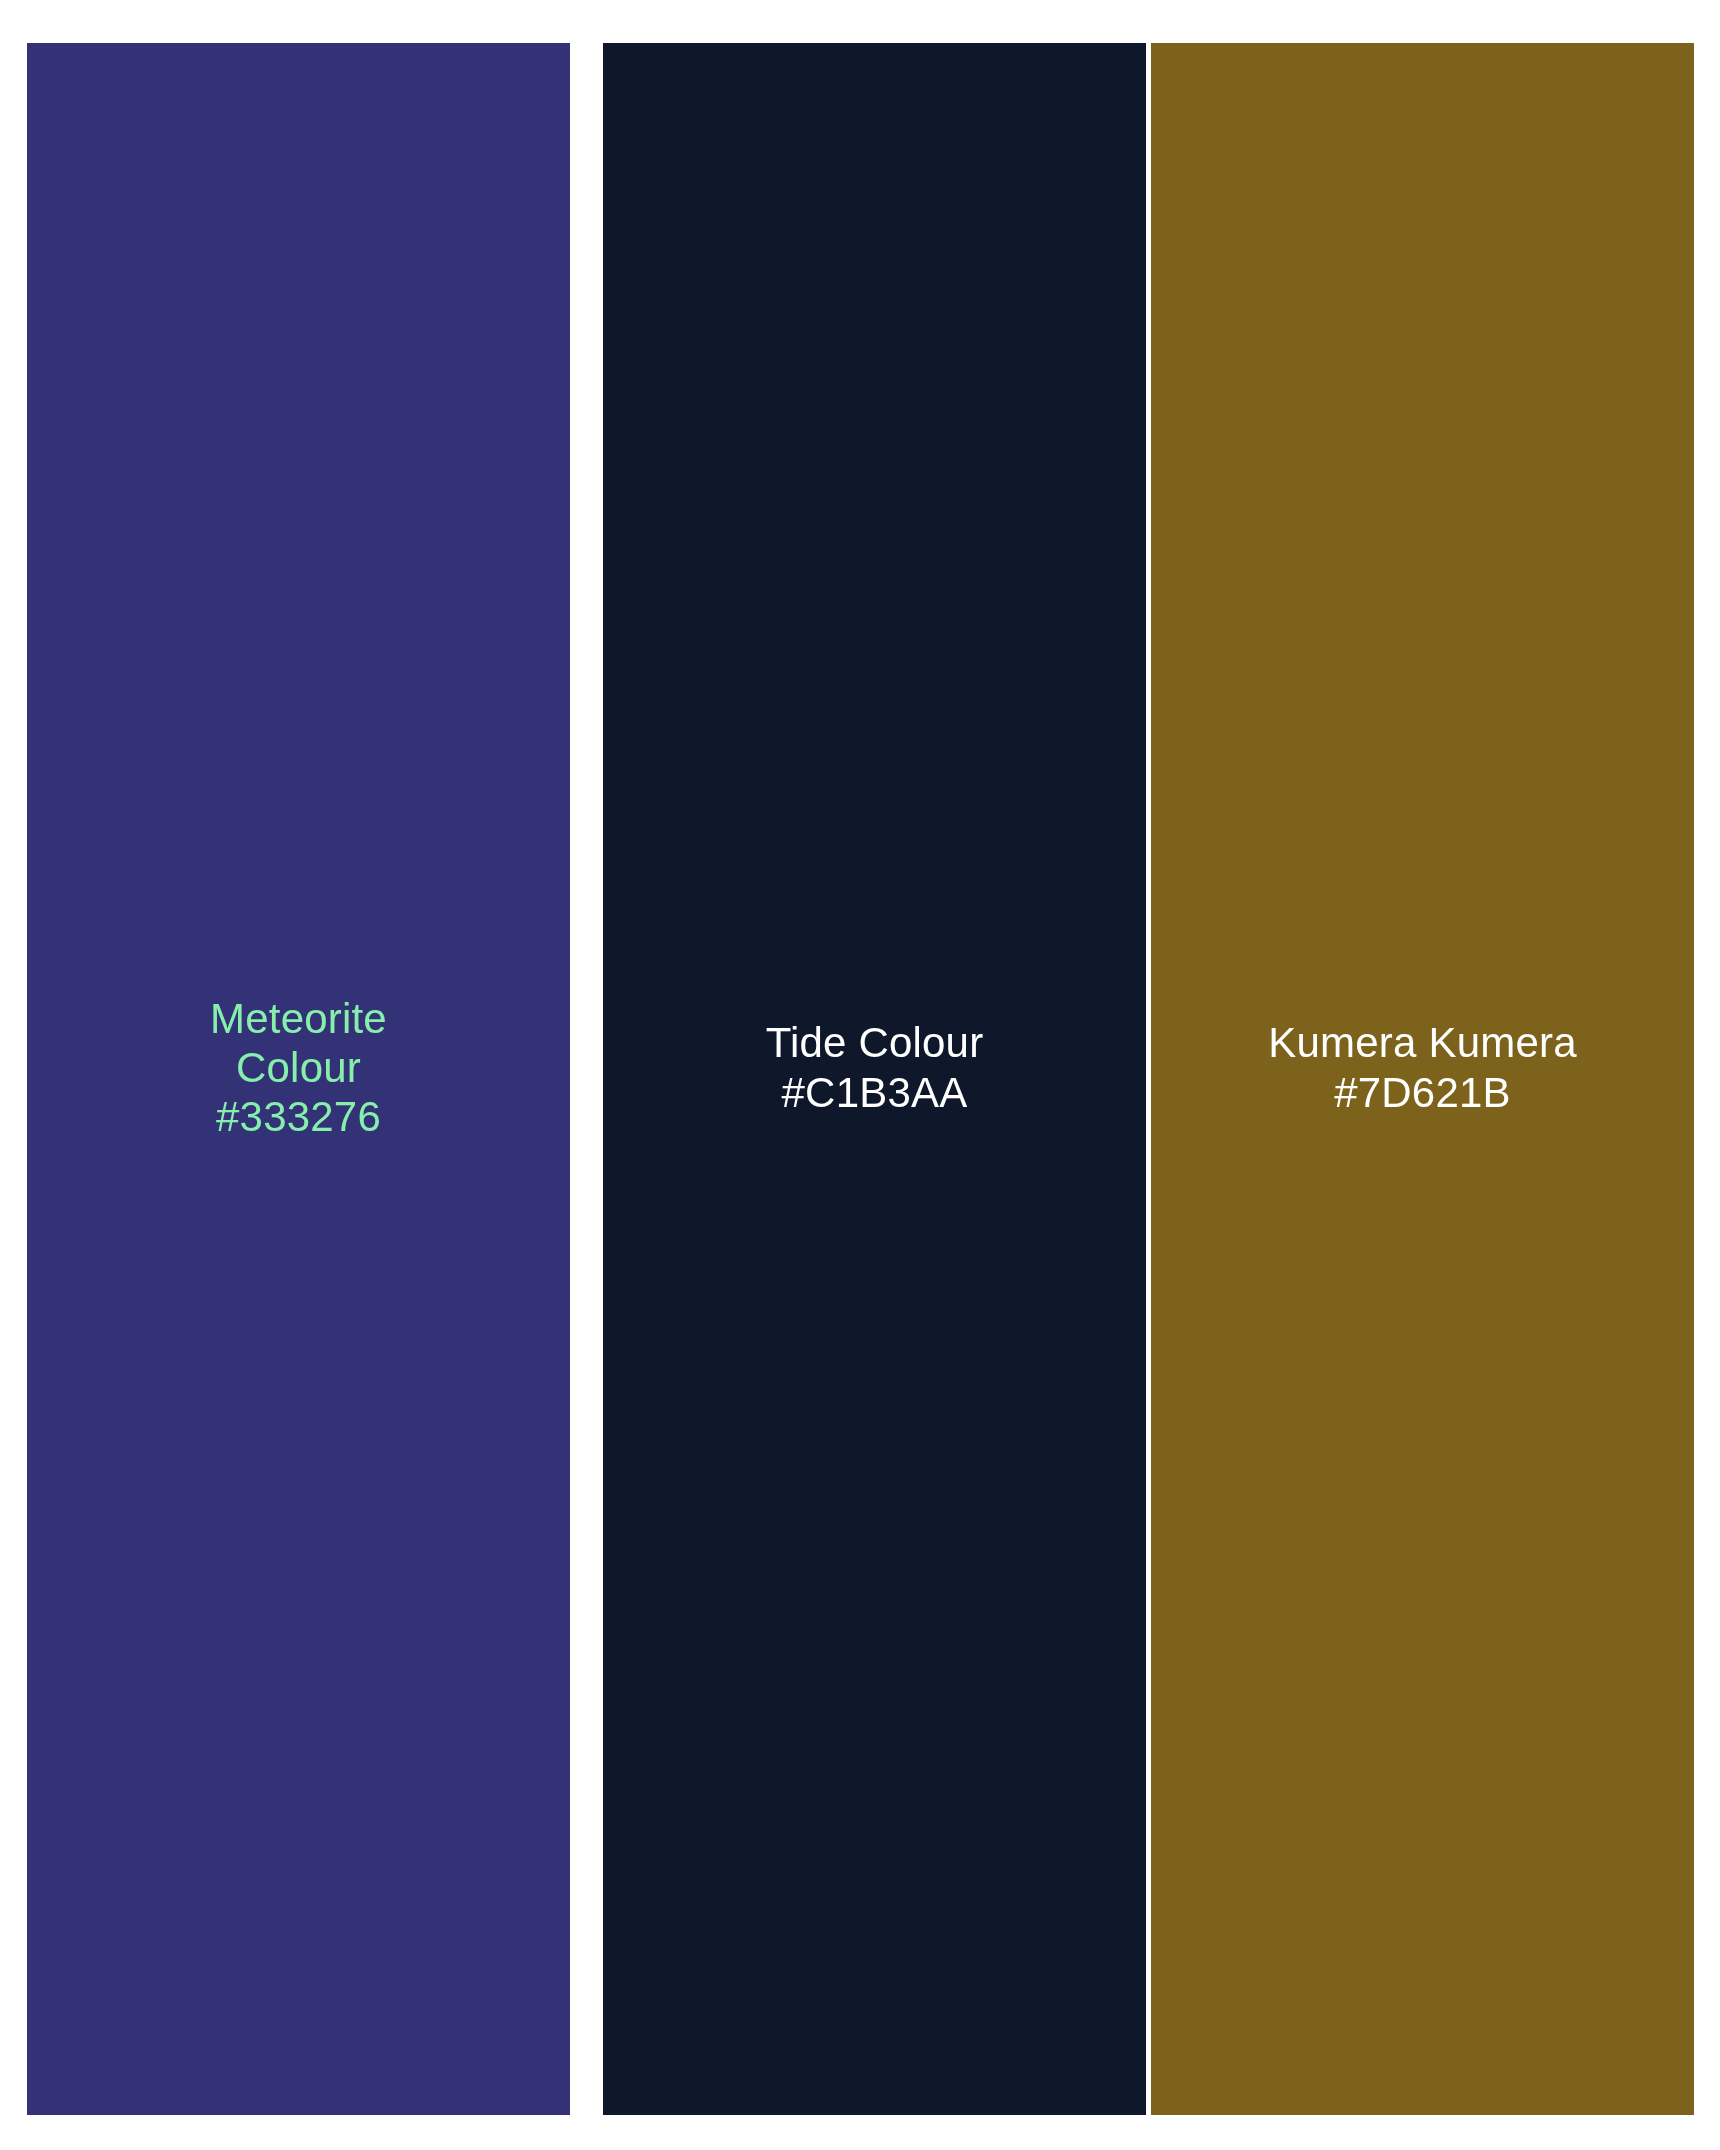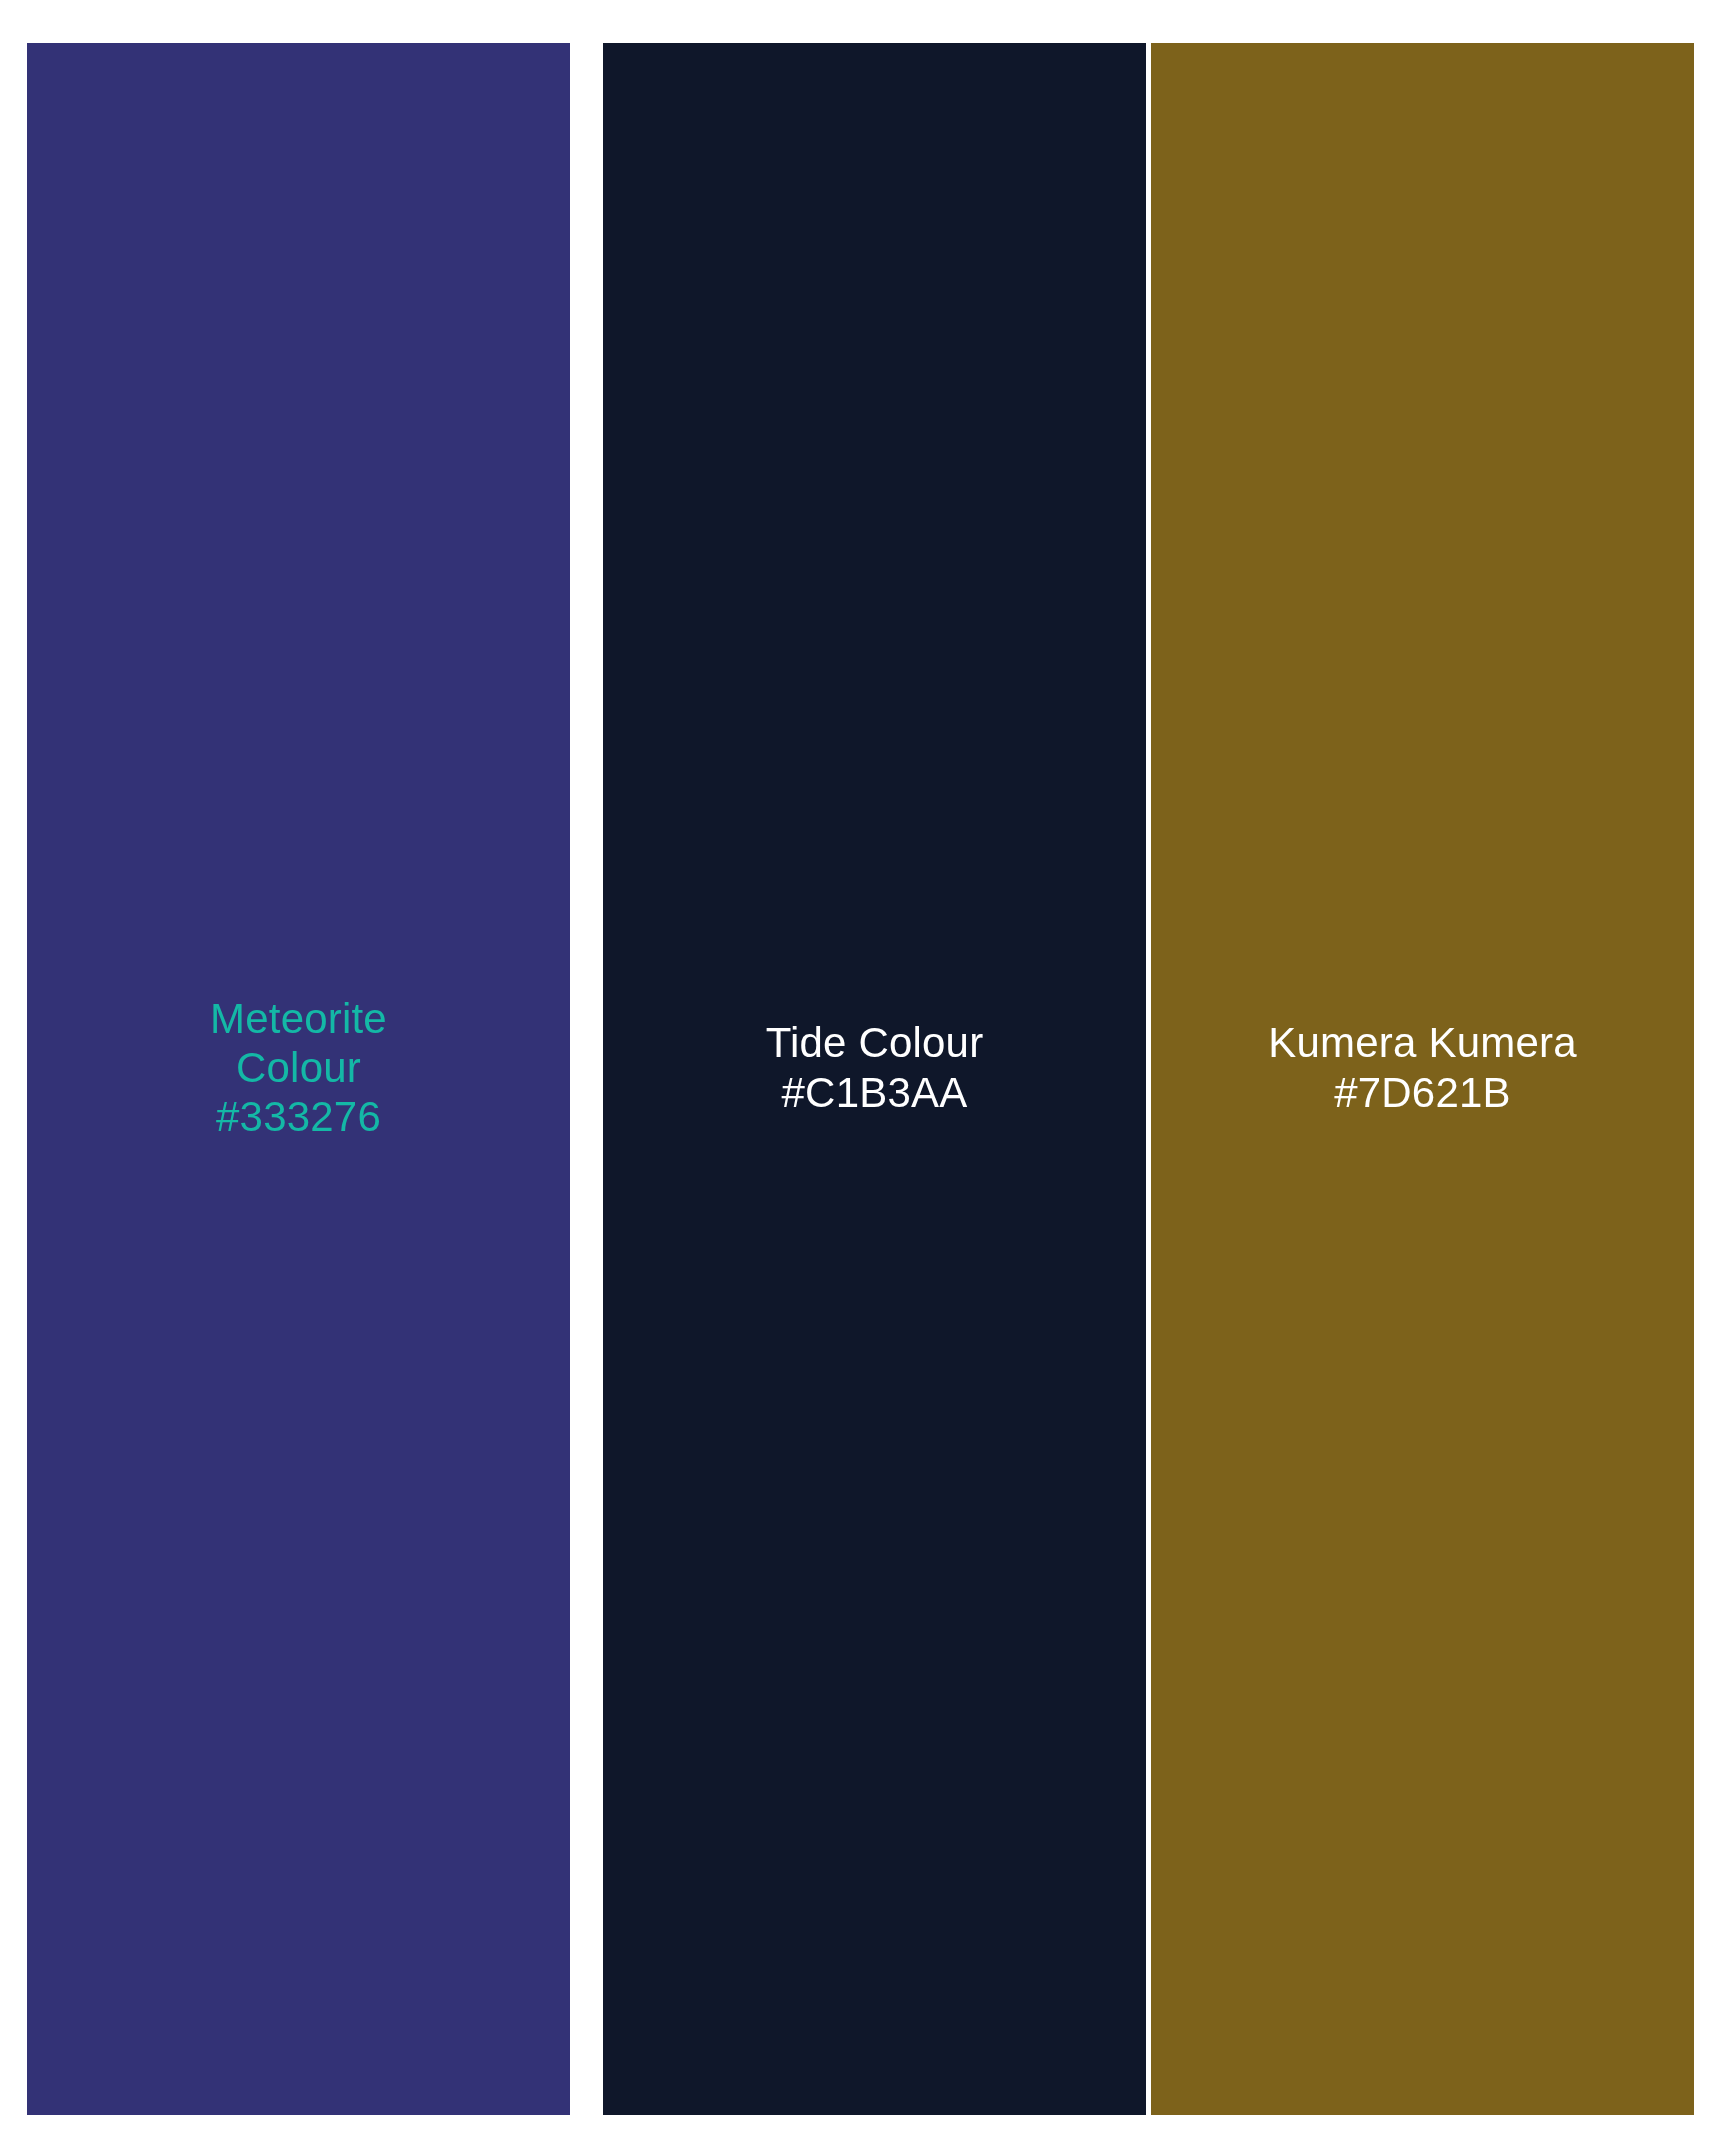--- a/index.html
+++ b/index.html
@@ -48,21 +48,21 @@
   .swatch-3 .swatch-label {
     width: 354px;
   }
 </style>
 </head>
 <body style="background: rgb(255, 255, 255);">
 
 <div class="palette">
 
   <div class="swatch swatch-1" style="background: rgb(51, 50, 118);">
-    <div class="swatch-label" style="color: #14b8a6;">Meteorite Colour
+    <div class="swatch-label" style="color: #86efac;">Meteorite Colour
 #333276</div>
   </div>
 
   <div class="swatch swatch-2" style="background: #0f172a; margin-left: 28px;">
     <div class="swatch-label" style="color: rgb(255, 255, 255);">Tide Colour
 #C1B3AA</div>
   </div>
 
   <div class="swatch swatch-3" style="background: rgb(125, 98, 27);">
     <div class="swatch-label" style="color: rgb(255, 255, 255);">Kumera Kumera

